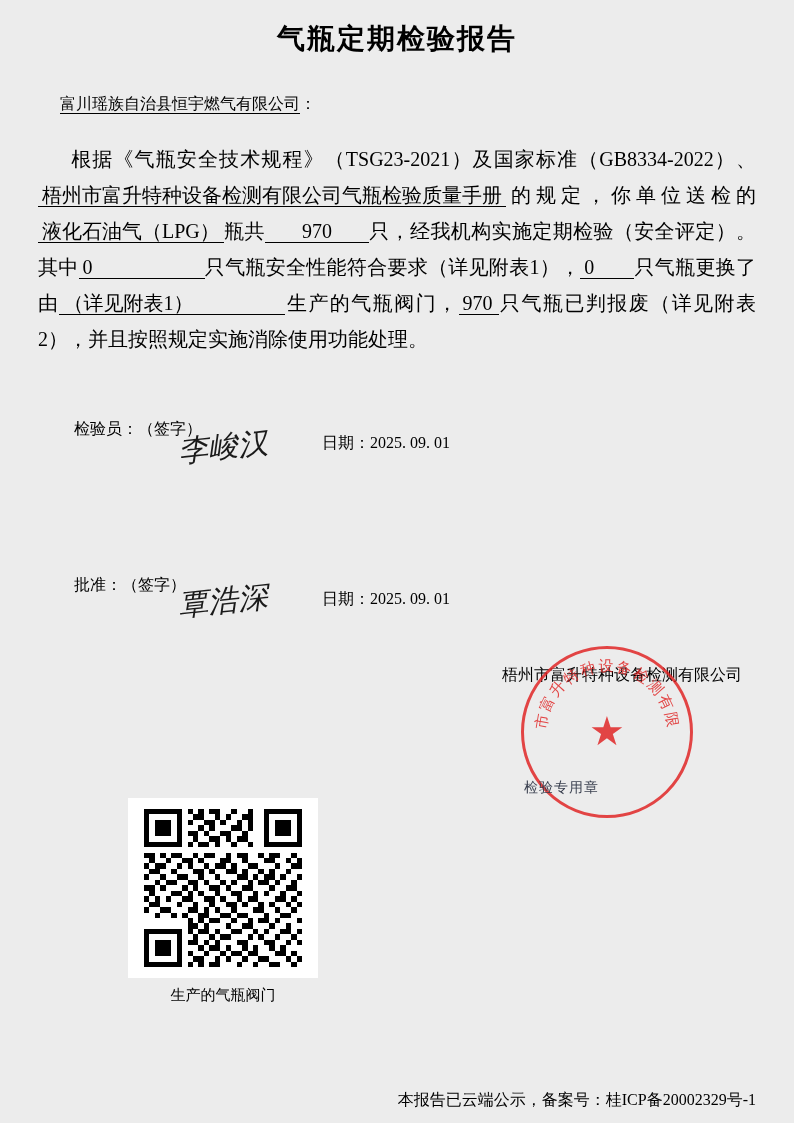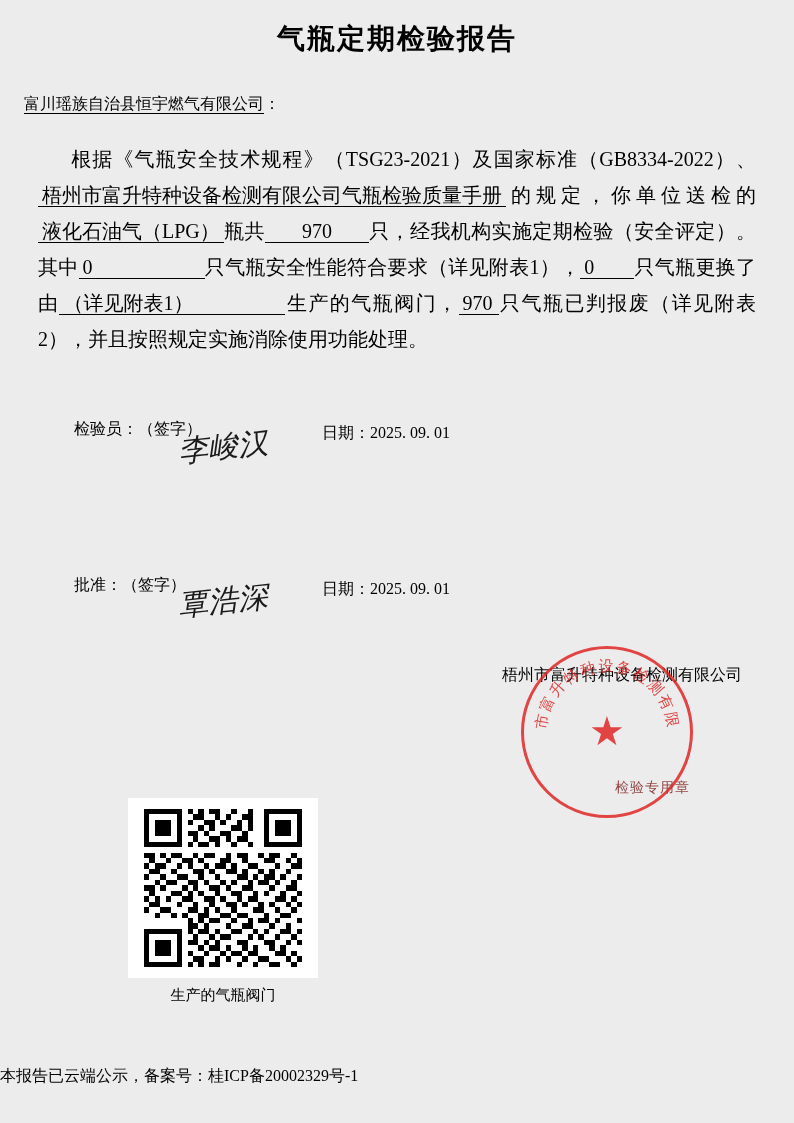--- a/index.html
+++ b/index.html
@@ -32,21 +32,21 @@
   }
   .report-no {
     text-align: right;
     font-size: 17px;
     margin-top: 22px;
     padding-right: 38px;
     letter-spacing: 0.5px;
   }
   .addressee {
     margin-top: 36px;
-    padding-left: 24px;
+    padding-left: 60px;
     font-size: 16px;
   }
   .addressee .u {
     border-bottom: 1px solid #000;
     padding-bottom: 1px;
   }
   .body-text {
     margin-top: 26px;
     padding: 0 38px;
     font-size: 20px;
@@ -83,21 +83,21 @@
     margin-top: 62px;
     padding-left: 74px;
     font-size: 16px;
     position: relative;
     height: 70px;
   }
   .sign-block .label { display: inline-block; }
   .sign-block .date {
     position: absolute;
     left: 322px;
-    top: 4px;
+    top: 14px;
   }
   .sig {
     position: absolute;
     font-family: "DejaVu Serif", serif;
     font-style: italic;
     font-size: 30px;
     color: #1a1a1a;
     transform: rotate(-6deg);
     white-space: nowrap;
   }
@@ -129,22 +129,22 @@
     left: 50%; top: 50%;
     transform: translate(-50%, -50%);
     color: #e02020;
     font-size: 40px;
     line-height: 1;
   }
   .seal .seal-bottom {
     position: absolute;
     left: 0; right: 0;
     bottom: 18px;
-    text-align: right;
-    color: #7f1d1d;
+    text-align: left;
+    color: #0f172a;
     font-size: 14px;
     letter-spacing: 1px;
     font-family: "Liberation Sans", "DejaVu Sans", sans-serif;
   }
   .seal-arc {
     position: absolute;
     left: 0; top: 0;
     width: 166px; height: 166px;
   }
   .seal-arc text {
@@ -169,22 +169,22 @@
     display: block;
   }
   .qr-caption {
     margin-top: 8px;
     font-size: 15px;
   }
 
   .footer {
     position: absolute;
     left: 0; right: 38px;
-    bottom: 36px;
-    text-align: left;
+    bottom: 12px;
+    text-align: right;
     font-size: 16px;
   }
 </style>
 </head>
 <body>
 
 <div class="page">
 
   <div class="title">气瓶定期检验报告</div>
 

